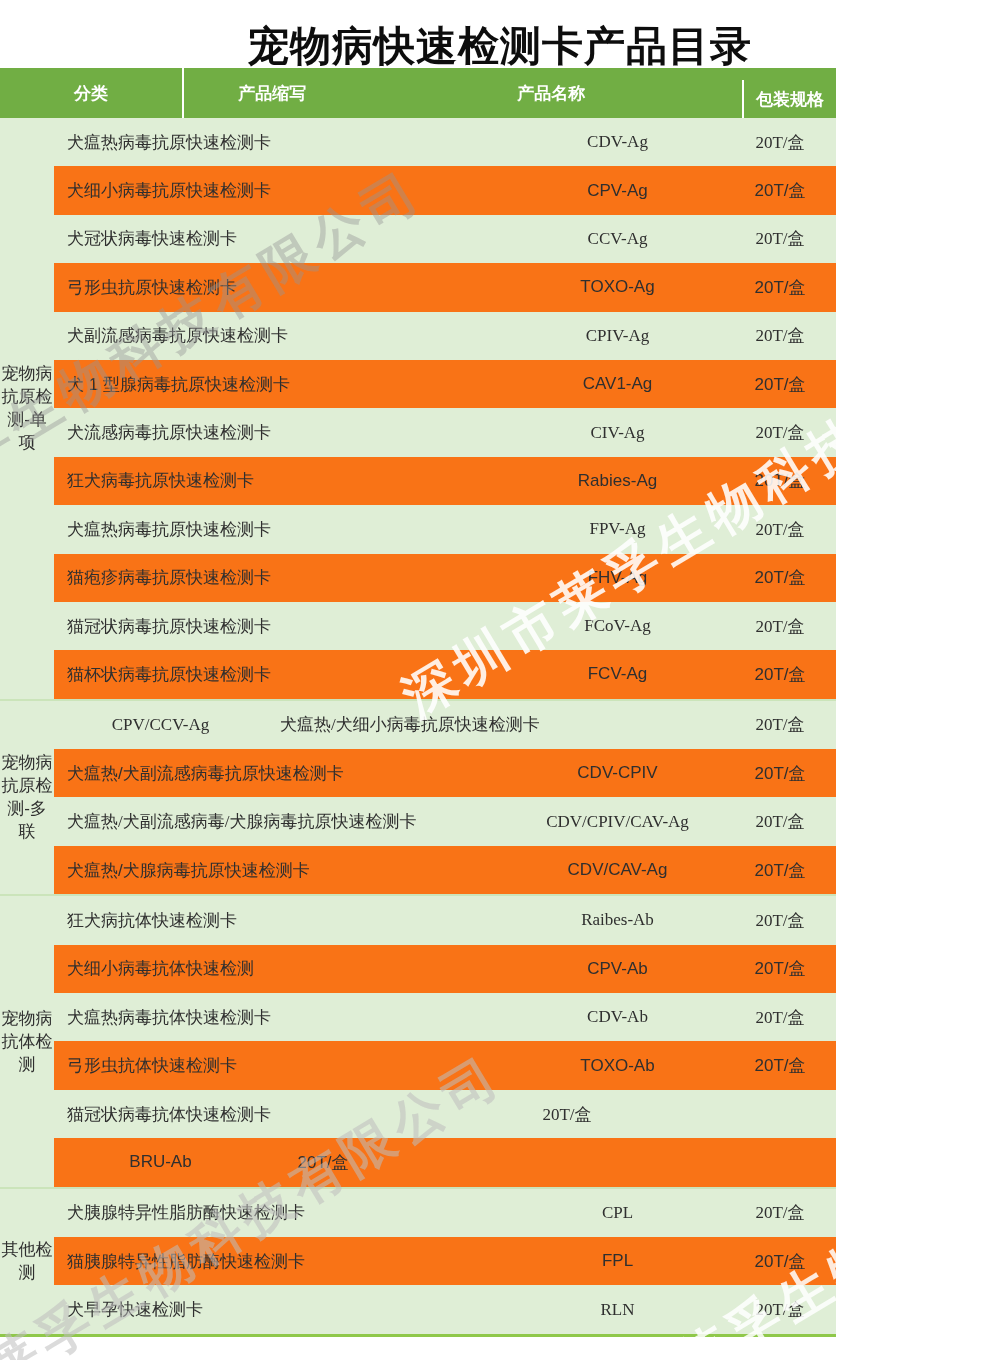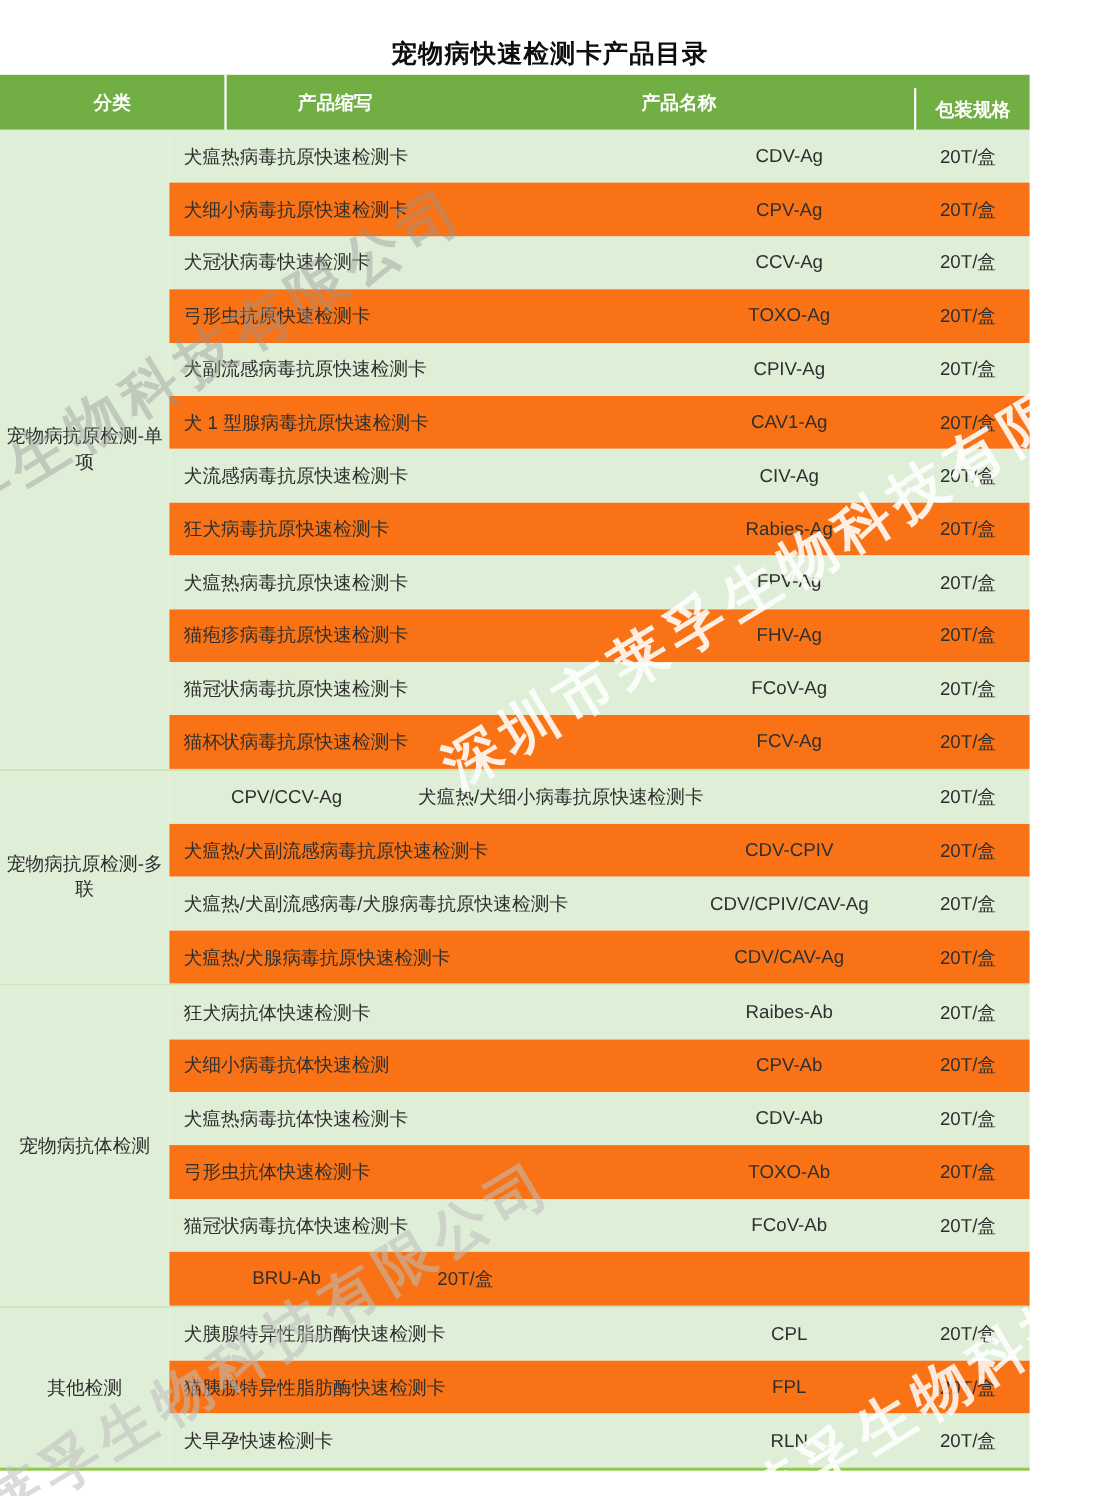--- a/index.html
+++ b/index.html
@@ -11,45 +11,45 @@
     --body-text:#2f2f2f;
     --title-color:#0d0d0d;
   }
   html,body{margin:0;padding:0;}
   body{
     width:1000px;height:1360px;background:#ffffff;
     font-family:"Liberation Sans","DejaVu Sans",sans-serif;
   }
   .page{position:relative;width:1000px;height:1360px;overflow:hidden;background:#fff;}
   .title{
-    margin:18px;padding-top:15px;height:53px;box-sizing:border-box;
-    text-align:center;font-size:23px;font-weight:bold;
+    margin:4px;padding-top:15px;height:53px;box-sizing:border-box;
+    text-align:center;font-size:41px;font-weight:bold;
     color:var(--title-color);letter-spacing:1px;
   }
-  .table{position:absolute;left:0;top:68px;width:936px;}
+  .table{position:absolute;left:0;top:68px;width:836px;}
   .thead{
     display:flex;height:50px;background:var(--header-green);
     color:var(--header-text);font-weight:bold;font-size:17px;
   }
   .th{display:flex;align-items:center;justify-content:center;box-sizing:border-box;}
   .c-cat{width:218px;}
   .c-name{width:457px;}
   .c-abbr{width:213px;}
   .c-pack{width:112px;margin-top:12px;}
   .th.c-abbr,.th.c-pack{border-left:2px solid #ffffff;}
   .section{display:flex;}
   .section + .section{border-top:2px solid var(--separator);}
   .cat-cell{
     width:218px;background:var(--row-green);
     display:flex;align-items:center;justify-content:center;
     font-size:17px;color:var(--body-text);text-align:center;
   }
   .rows{flex:1;}
   .row{display:flex;height:48.4px;}
-  .row.green{background:var(--row-green);}
+  .row.green{background:var(--row-green);font-family:Liberation Serif, serif;}
   .row.white{background:#f97316;}
   .cell{
     display:flex;align-items:center;box-sizing:border-box;
     font-size:17px;color:var(--body-text);
   }
   .cell-name{width:457px;padding-left:13px;}
   .cell-abbr{width:213px;justify-content:center;}
   .cell-pack{width:112px;justify-content:center;}
   .table-bottom{height:3px;background:var(--bottom-line);}
   .wm{
@@ -185,21 +185,20 @@
               <div class="cell cell-abbr">CDV-Ab</div>
               <div class="cell cell-pack">20T/盒</div>
             </div>
             <div class="row white">
               <div class="cell cell-name">弓形虫抗体快速检测卡</div>
               <div class="cell cell-abbr">TOXO-Ab</div>
               <div class="cell cell-pack">20T/盒</div>
             </div>
             <div class="row green">
               <div class="cell cell-name">猫冠状病毒抗体快速检测卡</div>
-              <div class="cell cell-abbr">FCoV-Ab</div>
               <div class="cell cell-pack">20T/盒</div>
             </div>
             <div class="row white">
               <div class="cell cell-abbr">BRU-Ab</div>
               <div class="cell cell-pack">20T/盒</div>
             </div>
           </div>
         </div>
         <div class="section">
           <div class="cat-cell">其他检测</div>

